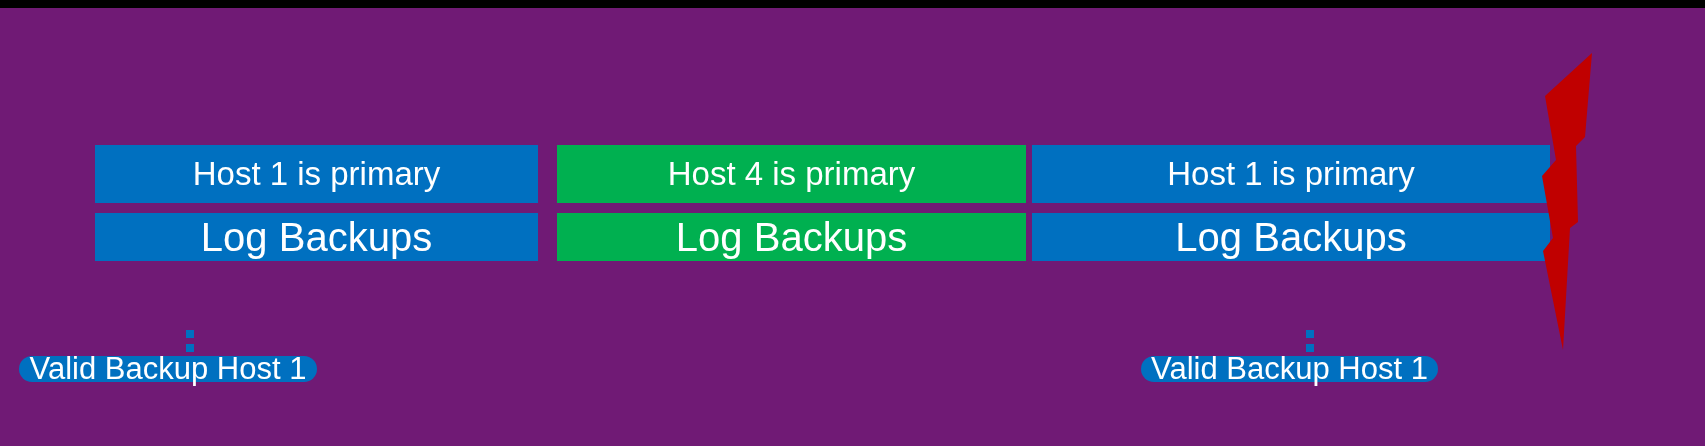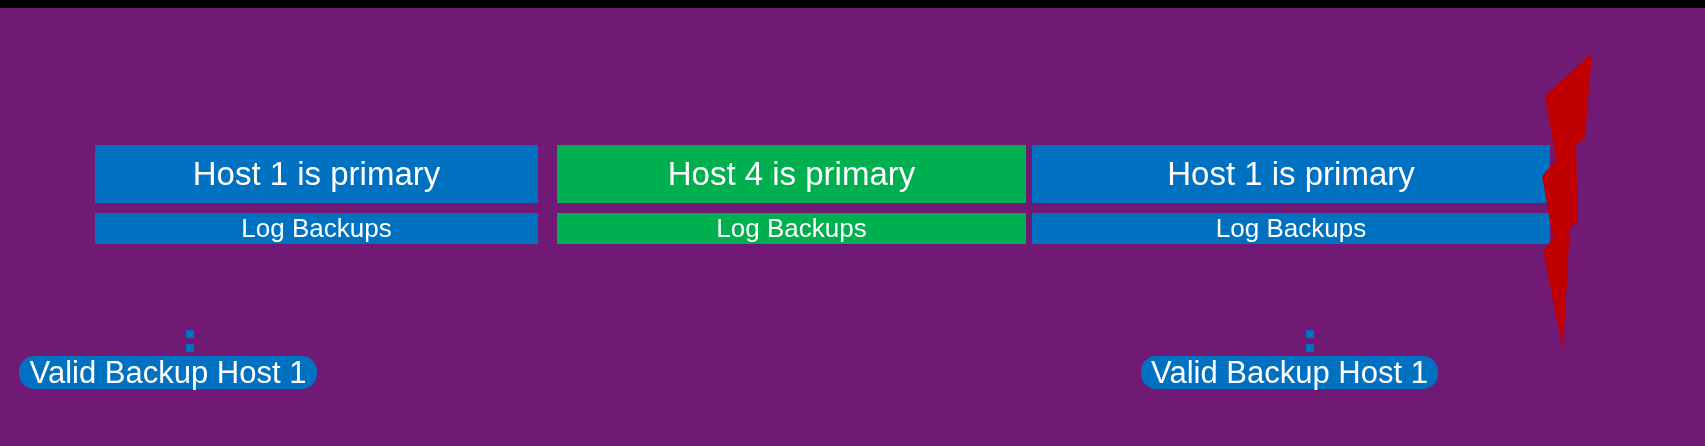--- a/index.html
+++ b/index.html
@@ -27,31 +27,31 @@
   .bar span {
     white-space: nowrap;
   }
   .primary-row {
     top: 137px;
     height: 58px;
     font-size: 33px;
   }
   .log-row {
     top: 205px;
-    height: 31px;
-    font-size: 26px;
+    height: 48px;
+    font-size: 40px;
   }
   .seg-0 { left: 95px;   width: 443px; }
   .seg-1 { left: 557px;  width: 469px; }
   .seg-2 { left: 1032px; width: 518px; }
 
   .backup-label {
     position: absolute;
     top: 348px;
-    height: 33px;
+    height: 26px;
     display: flex;
     align-items: center;
     justify-content: center;
     color: #ffffff;
     font-size: 31px;
     white-space: nowrap;
     border-radius: 15px;
   }
   .backup-label-0 { left: 19px;   width: 298px; }
   .backup-label-1 { left: 1141px; width: 297px; }

